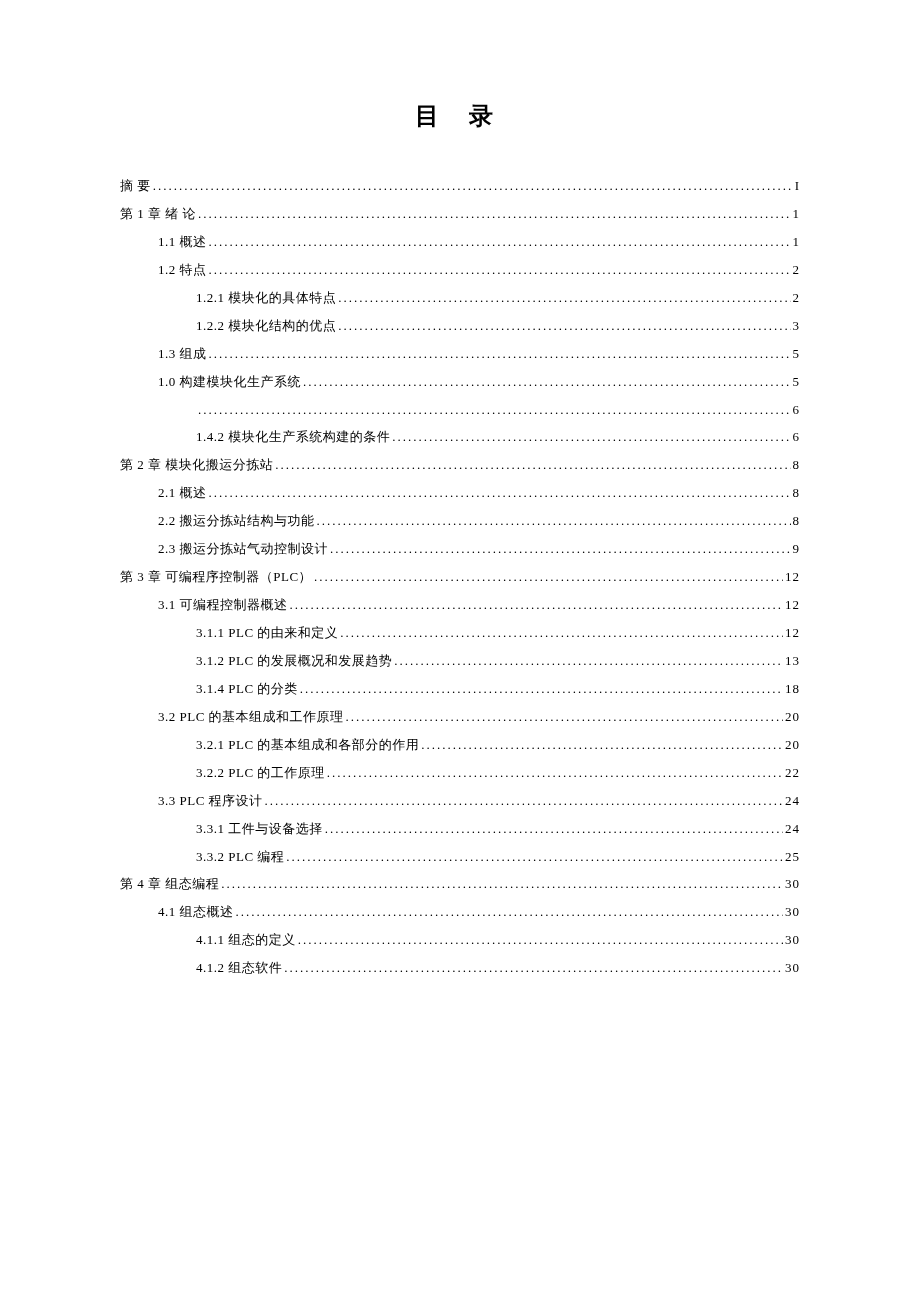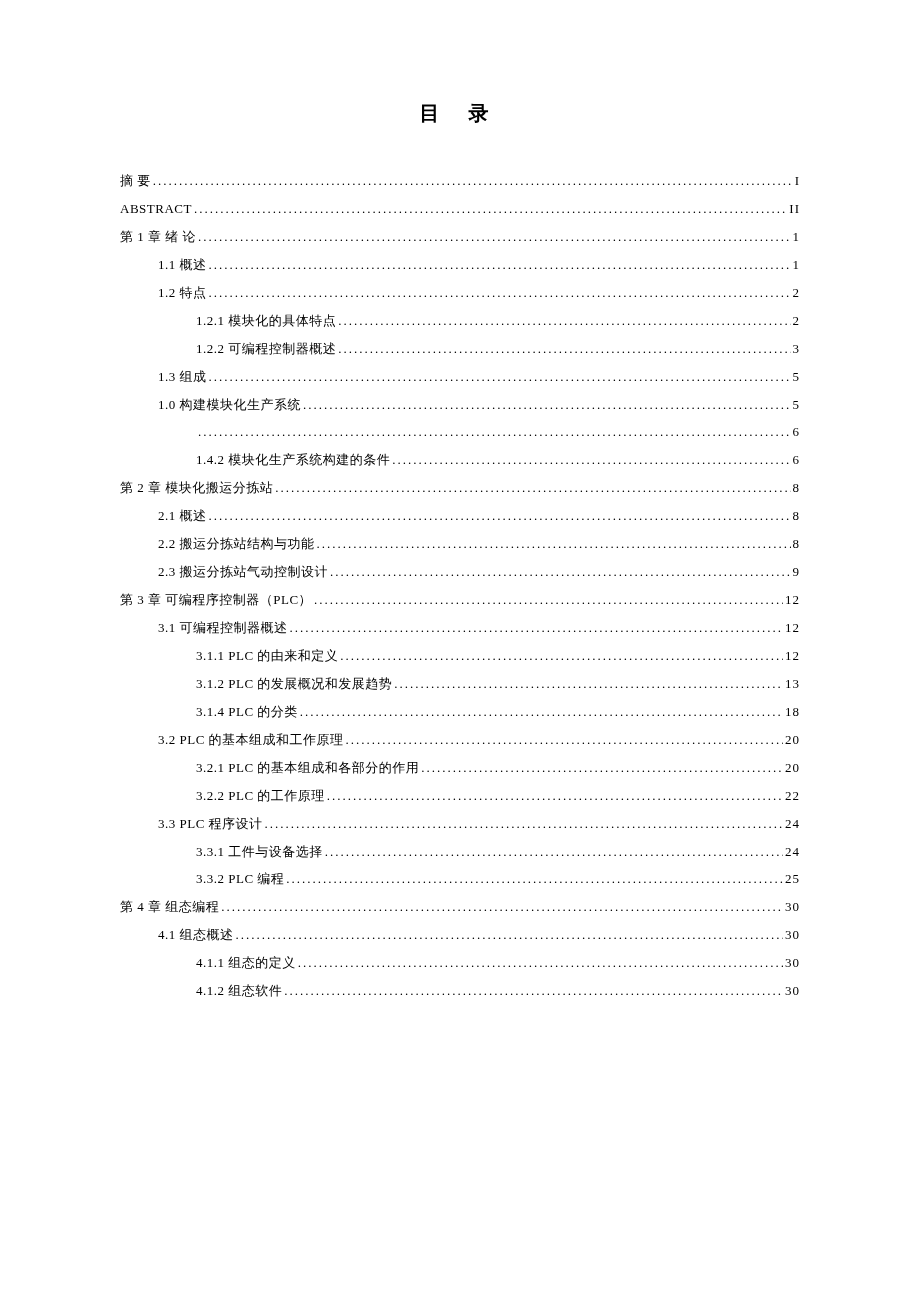--- a/index.html
+++ b/index.html
@@ -6,21 +6,21 @@
     body {
       background: #fff;
       width: 920px;
       margin: 0 auto;
       padding: 100px 120px 80px 120px;
       font-family: "SimSun", "宋体", serif;
       color: #000;
     }
     .title {
       text-align: center;
-      font-size: 20px;
+      font-size: 24px;
       font-weight: bold;
       margin-bottom: 40px;
       letter-spacing: 12px;
     }
     .toc-entry {
       display: flex;
       align-items: flex-start;
       font-size: 13px;
       line-height: 2.15;
       white-space: nowrap;
@@ -53,46 +53,41 @@
 
 <div class="title">目  录</div>
 
 <div id="toc-container">
     <div class="toc-entry lvl-0">
       <span class="toc-label">摘  要</span>
       <span class="toc-dots"></span>
       <span class="toc-page">I</span>
     </div>
     <div class="toc-entry lvl-0">
-      <span class="toc-label">ABSTRACT</span>
-      <span class="toc-dots"></span>
-      <span class="toc-page">II</span>
-    </div>
-    <div class="toc-entry lvl-0">
       <span class="toc-label">第 1 章  绪  论</span>
       <span class="toc-dots"></span>
       <span class="toc-page">1</span>
     </div>
     <div class="toc-entry lvl-1">
       <span class="toc-label">1.1  概述</span>
       <span class="toc-dots"></span>
       <span class="toc-page">1</span>
     </div>
     <div class="toc-entry lvl-1">
       <span class="toc-label">1.2  特点</span>
       <span class="toc-dots"></span>
       <span class="toc-page">2</span>
     </div>
     <div class="toc-entry lvl-2">
       <span class="toc-label">1.2.1  模块化的具体特点</span>
       <span class="toc-dots"></span>
       <span class="toc-page">2</span>
     </div>
     <div class="toc-entry lvl-2">
-      <span class="toc-label">1.2.2  可编程控制器概述</span>
+      <span class="toc-label">1.2.2  模块化结构的优点</span>
       <span class="toc-dots"></span>
       <span class="toc-page">3</span>
     </div>
     <div class="toc-entry lvl-1">
       <span class="toc-label">1.3  组成</span>
       <span class="toc-dots"></span>
       <span class="toc-page">5</span>
     </div>
     <div class="toc-entry lvl-1">
       <span class="toc-label">1.0  构建模块化生产系统</span>

